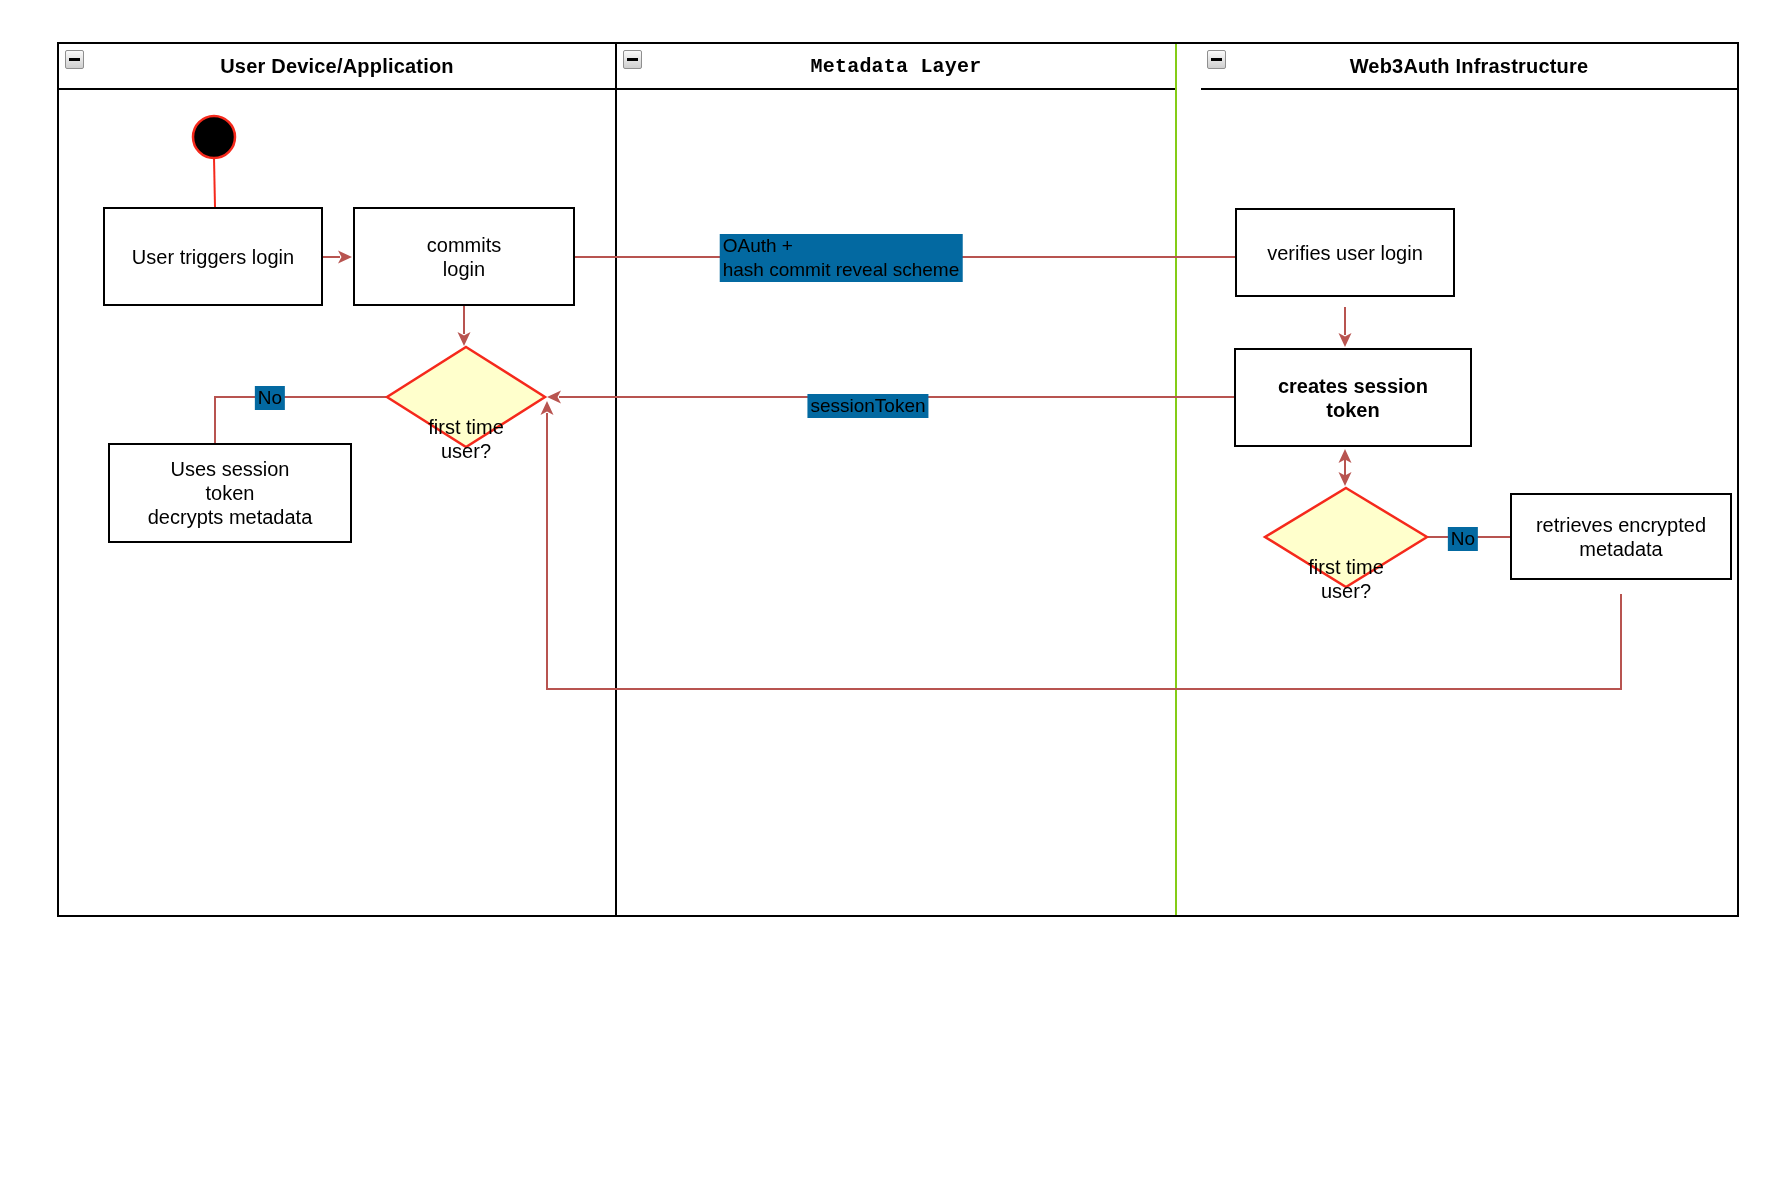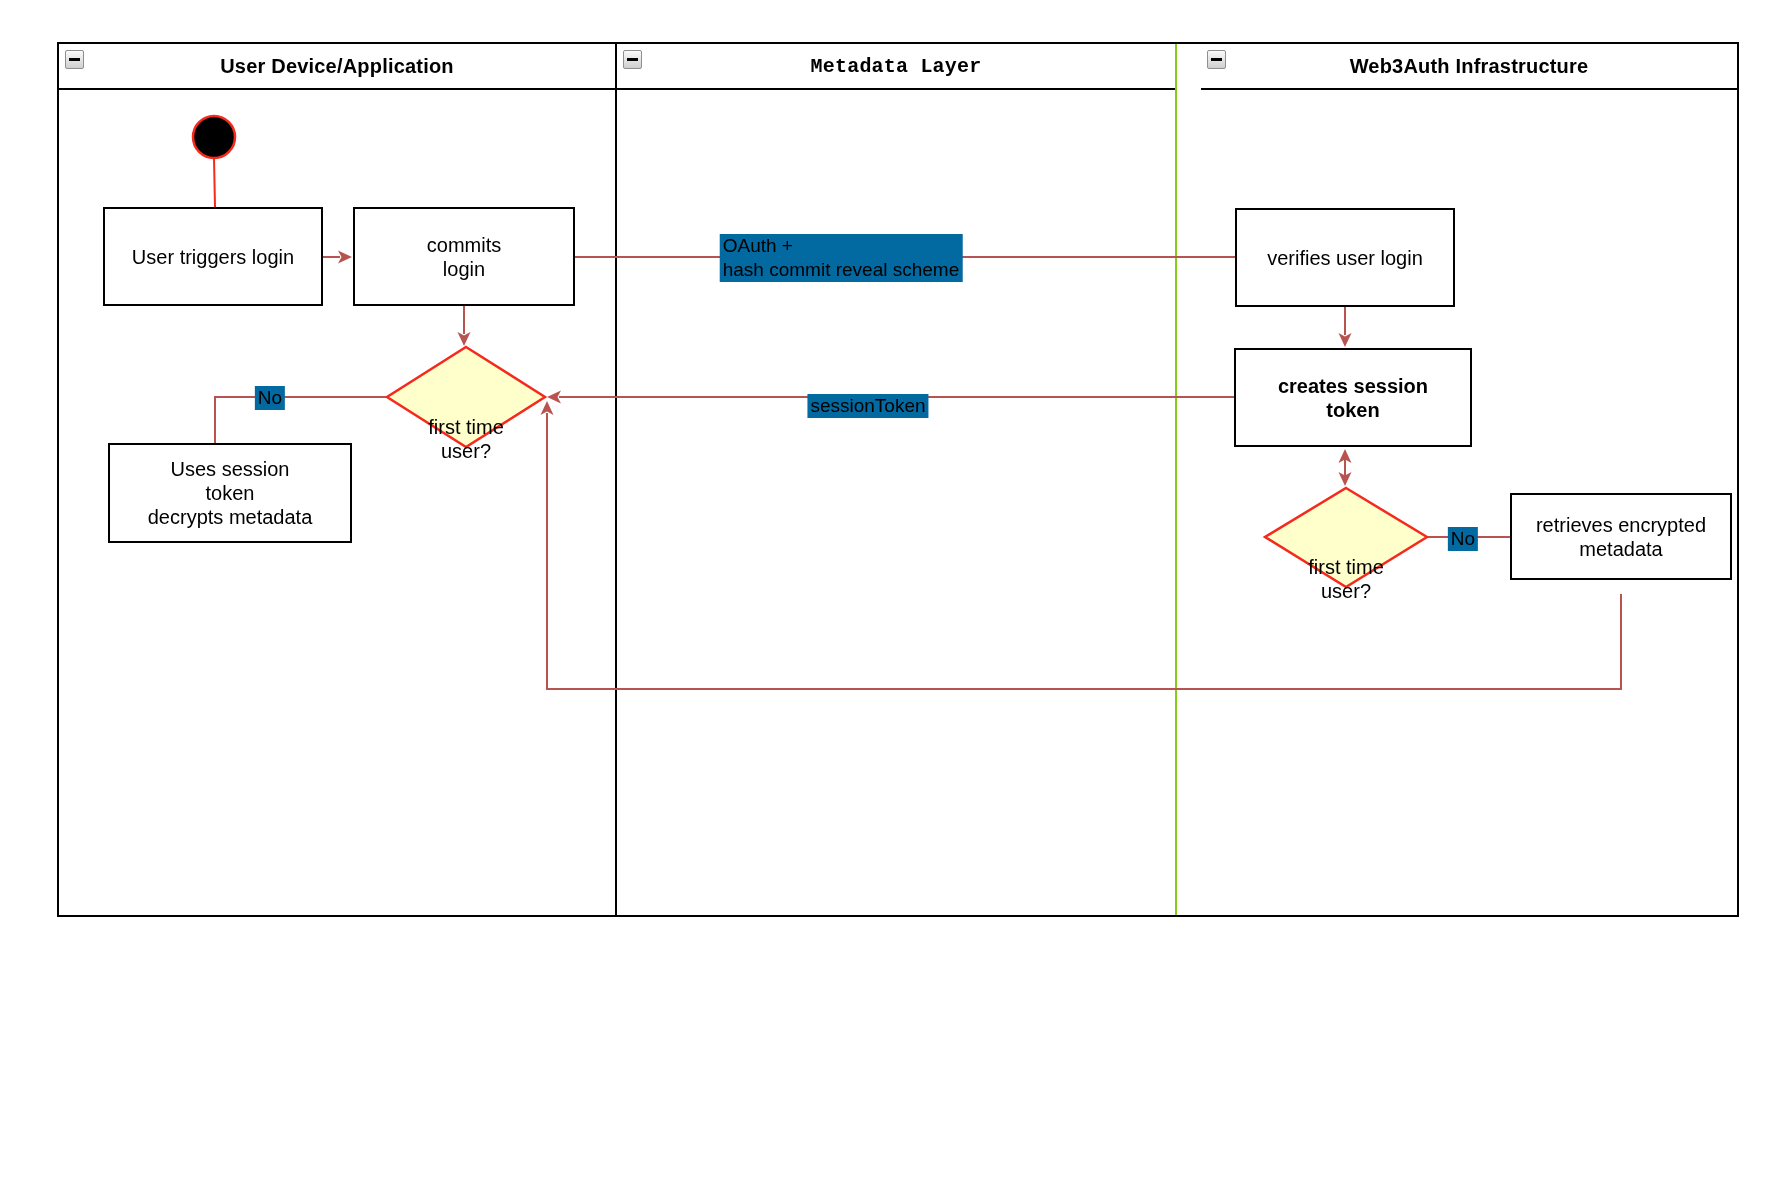--- a/index.html
+++ b/index.html
@@ -110,21 +110,21 @@
   <polygon points="466,347 545,397 466,447 387,397" fill="#ffffcc" stroke="#f5291c" stroke-width="2.5"></polygon>
   <polygon points="1346,488 1427,537 1346,587 1265,537" fill="#ffffcc" stroke="#f5291c" stroke-width="2.5"></polygon>
 </svg>
 
 <div class="node" style="left:103px;top:207px;width:220px;height:99px;">User triggers login</div>
 <div class="node" style="left:353px;top:207px;width:222px;height:99px;">commits
 login</div>
 <div class="node" style="left:108px;top:443px;width:244px;height:100px;">Uses session
 token
 decrypts metadata</div>
-<div class="node" style="left:1235px;top:208px;width:220px;height:99px;">verifies user login</div>
+<div class="node" style="left:1235px;top:208px;width:220px;height:89px;">verifies user login</div>
 <div class="node" style="left:1234px;top:348px;width:238px;height:99px;font-weight:bold;">creates session
 token</div>
 <div class="node" style="left:1510px;top:493px;width:222px;height:87px;">retrieves encrypted
 metadata</div>
 
 <div class="diamond-label" style="left:466px;top:396px;width:150px;height:50px;">first time
 user?</div>
 <div class="diamond-label" style="left:1346px;top:536px;width:150px;height:50px;">first time
 user?</div>
 

